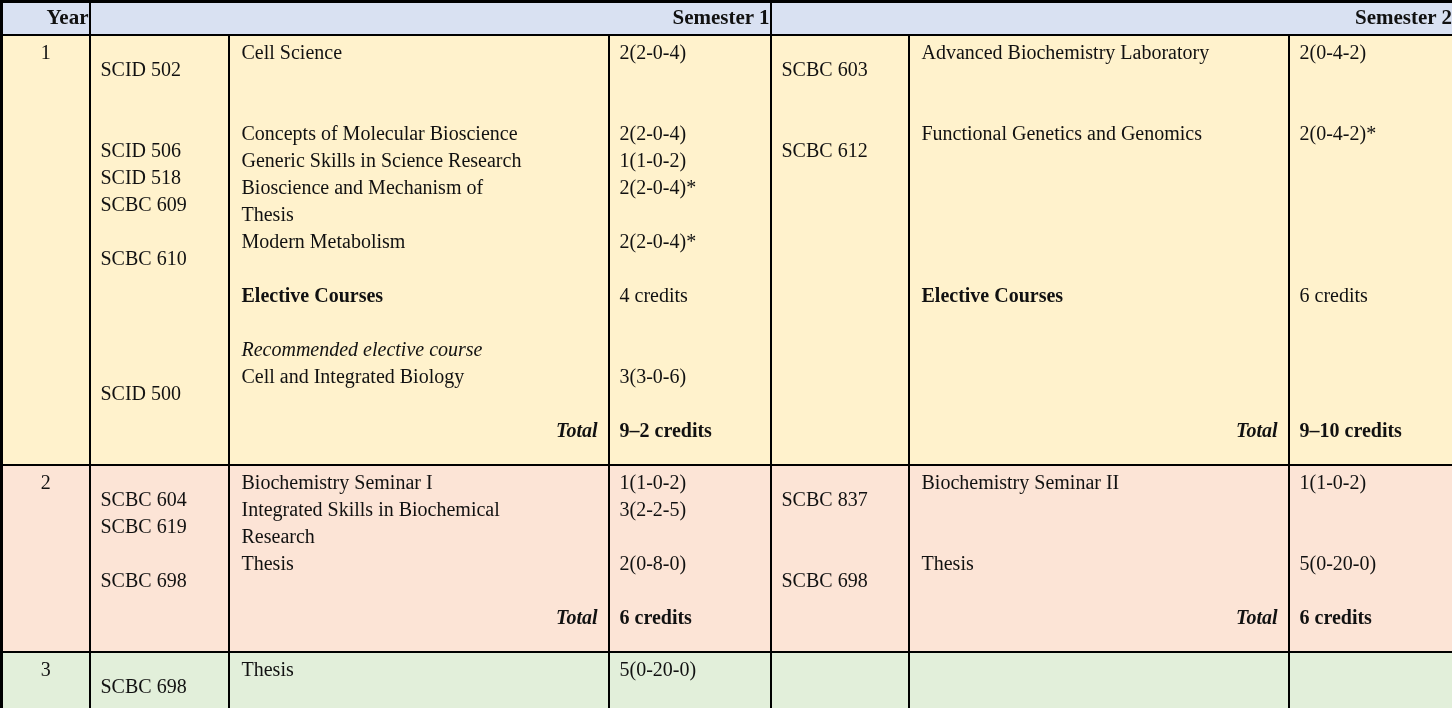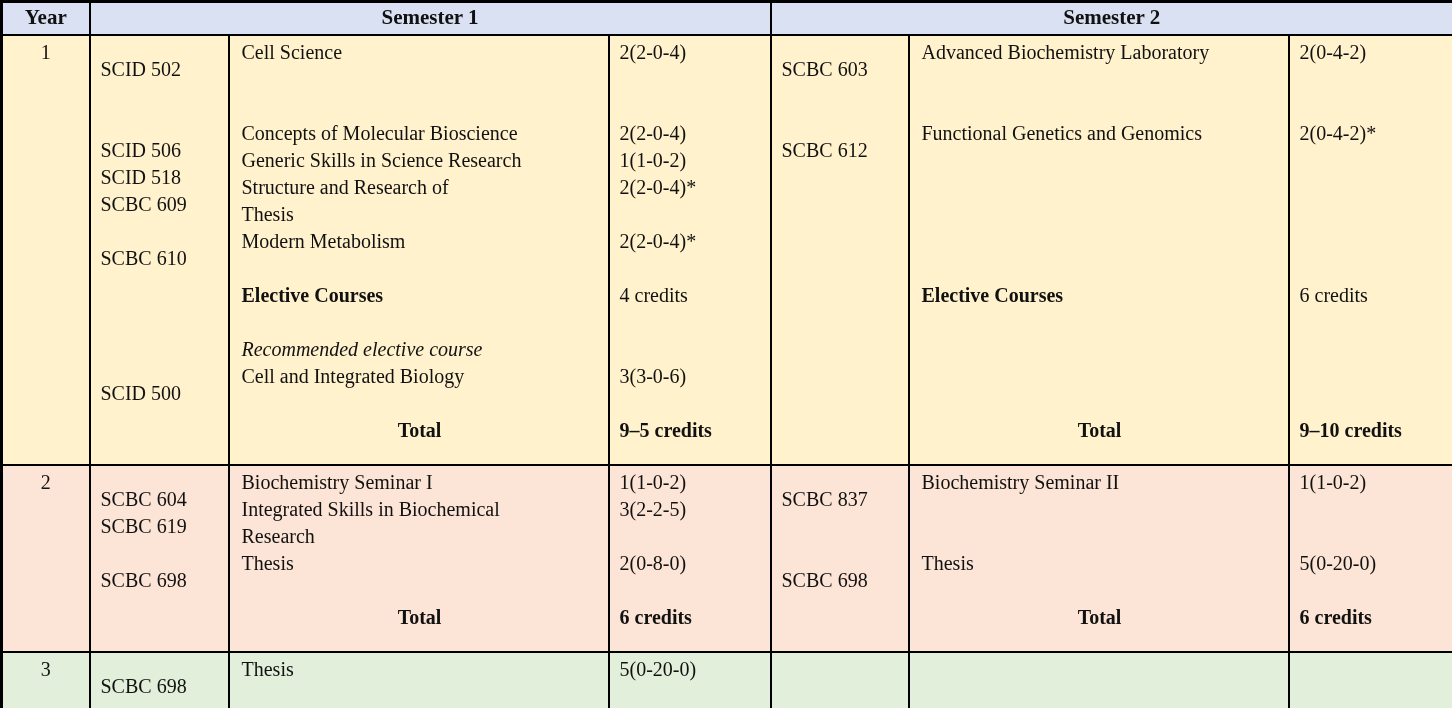--- a/index.html
+++ b/index.html
@@ -24,42 +24,42 @@
   table.curr th, table.curr td{
     border:2px solid var(--border);
     vertical-align:top;
     overflow:hidden;
     box-sizing:border-box;
   }
   thead th{
     background:var(--header-bg);
     font-weight:bold;
     font-size:21px;
-    text-align:center;
+    text-align:right;
     height:33px;
     line-height:29px;
     padding:0;
     border-bottom:3px solid var(--border);
   }
   tbody td{font-size:20px;}
   tr.y1 td{background:var(--y1);}
   tr.y2 td{background:var(--y2);}
   tr.y3 td{background:var(--y3);}
   td.year{ text-align:center; padding-top:3px; line-height:27px; }
   td.code { padding:20px 2px 3px 10px; }
   td.title{ padding:3px 2px 3px 12px;margin-left:27px; }
   td.cred { padding:3px 18px 3px 10px; }
   .ln{
     height:27px;
     line-height:27px;
     white-space:nowrap;
   }
   .ln.b{font-weight:bold;}
   .ln.i{font-style:italic;}
-  .ln.r{text-align:center;padding-right:8px;}
+  .ln.r{text-align:right;padding-right:8px;font-style:italic;}
 </style>
 </head>
 <body>
 
 <div class="wrap">
   <table class="curr">
     <colgroup>
       <col style="width:88px">
       <col style="width:139px">
       <col style="width:380px">
@@ -94,21 +94,21 @@
             <div class="ln">SCID 500</div>
             <div class="ln">&nbsp;</div>
             <div class="ln">&nbsp;</div>
           </td>
         <td class="title">
             <div class="ln">Cell Science</div>
             <div class="ln">&nbsp;</div>
             <div class="ln">&nbsp;</div>
             <div class="ln">Concepts of Molecular Bioscience</div>
             <div class="ln">Generic Skills in Science Research</div>
-            <div class="ln">Structure and Research of</div>
+            <div class="ln">Bioscience and Mechanism of</div>
             <div class="ln">Thesis</div>
             <div class="ln">Modern Metabolism</div>
             <div class="ln">&nbsp;</div>
             <div class="ln b">Elective Courses</div>
             <div class="ln">&nbsp;</div>
             <div class="ln i">Recommended elective course</div>
             <div class="ln">Cell and Integrated Biology</div>
             <div class="ln">&nbsp;</div>
             <div class="ln b r">Total</div>
           </td>
@@ -120,21 +120,21 @@
             <div class="ln">1(1-0-2)</div>
             <div class="ln">2(2-0-4)*</div>
             <div class="ln">&nbsp;</div>
             <div class="ln">2(2-0-4)*</div>
             <div class="ln">&nbsp;</div>
             <div class="ln">4 credits</div>
             <div class="ln">&nbsp;</div>
             <div class="ln">&nbsp;</div>
             <div class="ln">3(3-0-6)</div>
             <div class="ln">&nbsp;</div>
-            <div class="ln b">9–5 credits</div>
+            <div class="ln b">9–2 credits</div>
           </td>
         <td class="code">
             <div class="ln">SCBC 603</div>
             <div class="ln">&nbsp;</div>
             <div class="ln">&nbsp;</div>
             <div class="ln">SCBC 612</div>
             <div class="ln">&nbsp;</div>
             <div class="ln">&nbsp;</div>
             <div class="ln">&nbsp;</div>
             <div class="ln">&nbsp;</div>

